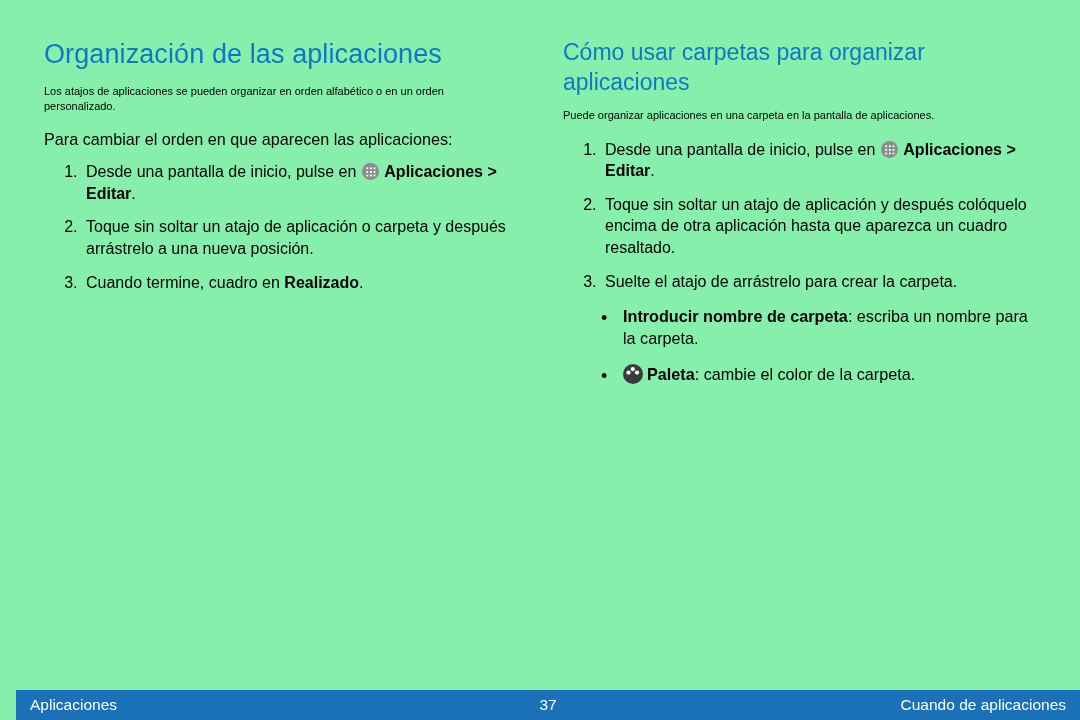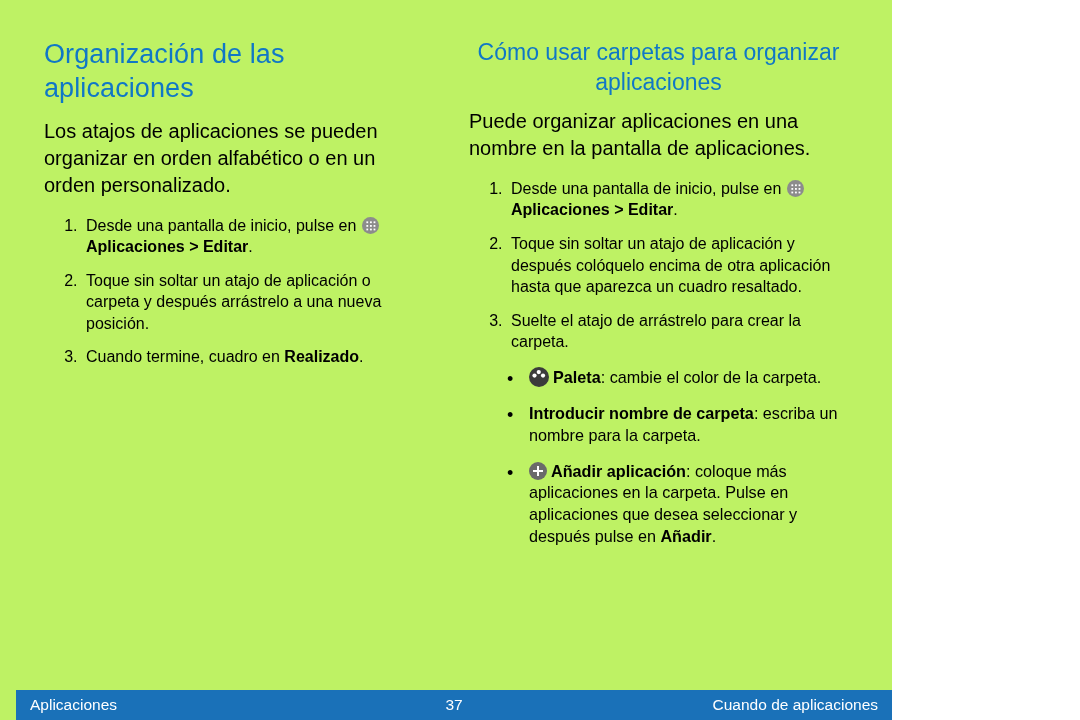--- a/index.html
+++ b/index.html
@@ -1,32 +1,31 @@
 <!DOCTYPE html>
 <html><head>
 <meta charset="utf-8">
 <style>
   * { margin: 0; padding: 0; box-sizing: border-box; }
   html, body { width: 1080px; height: 720px; font-family: Arial, Helvetica, sans-serif; color: #000; }
   .page {
-    width: 892px; height: 720px; position: relative; background: #bef264;
+    width: 1080px; height: 720px; position: relative; background: #86efac;
     padding: 38px 44px 0 44px;
   }
   .columns { display: flex; gap: 46px; height: 640px; }
   .col { flex: 1; }
   h1.title {
     color: #1077c6; font-weight: 400; font-size: 27px; line-height: 1.25;
     margin-bottom: 12px; letter-spacing: 0.1px;
   }
   h2.subtitle {
     color: #1077c6; font-weight: 400; font-size: 23px; line-height: 1.3;
     margin-bottom: 10px;
-    text-align: center;
   }
-  p.body { font-size: 20px; line-height: 1.35; margin-bottom: 16px; }
+  p.body { font-size: 11px; line-height: 1.35; margin-bottom: 16px; }
   p.lead { font-size: 16.2px; line-height: 1.35; margin-bottom: 10px; }
   ol { list-style-position: outside; padding-left: 38px; margin-bottom: 14px; }
   ol li { font-size: 16px; line-height: 1.35; padding-left: 4px; margin-bottom: 12px; }
   ul.bullets { list-style: none; padding-left: 38px; }
   ul.bullets li { font-size: 16.2px; line-height: 1.35; margin-bottom: 14px; position: relative; padding-left: 22px; }
   ul.bullets li::before { content: "•"; position: absolute; left: 0; top: 0; font-size: 18px; }
   .b { font-weight: 700; }
   .apps-icon {
     display: inline-block; width: 17px; height: 17px; border-radius: 50%;
     background: #8c8c8c; vertical-align: -3px; position: relative; margin: 0 1px;
@@ -64,52 +63,50 @@
 </style>
 </head>
 <body>
 
 <div class="page">
   <div class="columns">
 
     <div class="col">
       <h1 class="title">Organización de las aplicaciones</h1>
       <p class="body">Los atajos de aplicaciones se pueden organizar en orden alfabético o en un orden personalizado.</p>
+      <p class="lead">Para cambiar el orden en que aparecen las aplicaciones:</p>
       <ol>
         <li>
           <span>Desde una pantalla de inicio, pulse en </span><span class="apps-icon"></span>
           <span class="b">Aplicaciones &gt; Editar</span><span>.</span>
         </li>
         <li>Toque sin soltar un atajo de aplicación o carpeta y después arrástrelo a una nueva posición.</li>
         <li>
           <span>Cuando termine, cuadro en </span><span class="b">Realizado</span><span>.</span>
         </li>
       </ol>
     </div>
 
     <div class="col">
       <h2 class="subtitle">Cómo usar carpetas para organizar aplicaciones</h2>
-      <p class="body">Puede organizar aplicaciones en una nombre en la pantalla de aplicaciones.</p>
+      <p class="body">Puede organizar aplicaciones en una carpeta en la pantalla de aplicaciones.</p>
       <ol>
         <li>
           <span>Desde una pantalla de inicio, pulse en </span><span class="apps-icon"></span>
           <span class="b">Aplicaciones &gt; Editar</span><span>.</span>
         </li>
         <li>Toque sin soltar un atajo de aplicación y después colóquelo encima de otra aplicación hasta que aparezca un cuadro resaltado.</li>
         <li>Suelte el atajo de arrástrelo para crear la carpeta.</li>
       </ol>
       <ul class="bullets">
         <li>
-          <span class="palette-icon"></span><span class="b">Paleta</span><span>: cambie el color de la carpeta.</span>
-        </li>
-        <li>
           <span class="b">Introducir nombre de carpeta</span><span>: escriba un nombre para la carpeta.</span>
         </li>
         <li>
-          <span class="plus-icon"></span><span class="b">Añadir aplicación</span><span>: coloque más aplicaciones en la carpeta. Pulse en aplicaciones que desea seleccionar y después pulse en </span><span class="b">Añadir</span><span>.</span>
+          <span class="palette-icon"></span><span class="b">Paleta</span><span>: cambie el color de la carpeta.</span>
         </li>
       </ul>
     </div>
 
   </div>
 
   <div class="footer">
     <span>Aplicaciones</span>
     <span class="center">37</span>
     <span>Cuando de aplicaciones</span>

